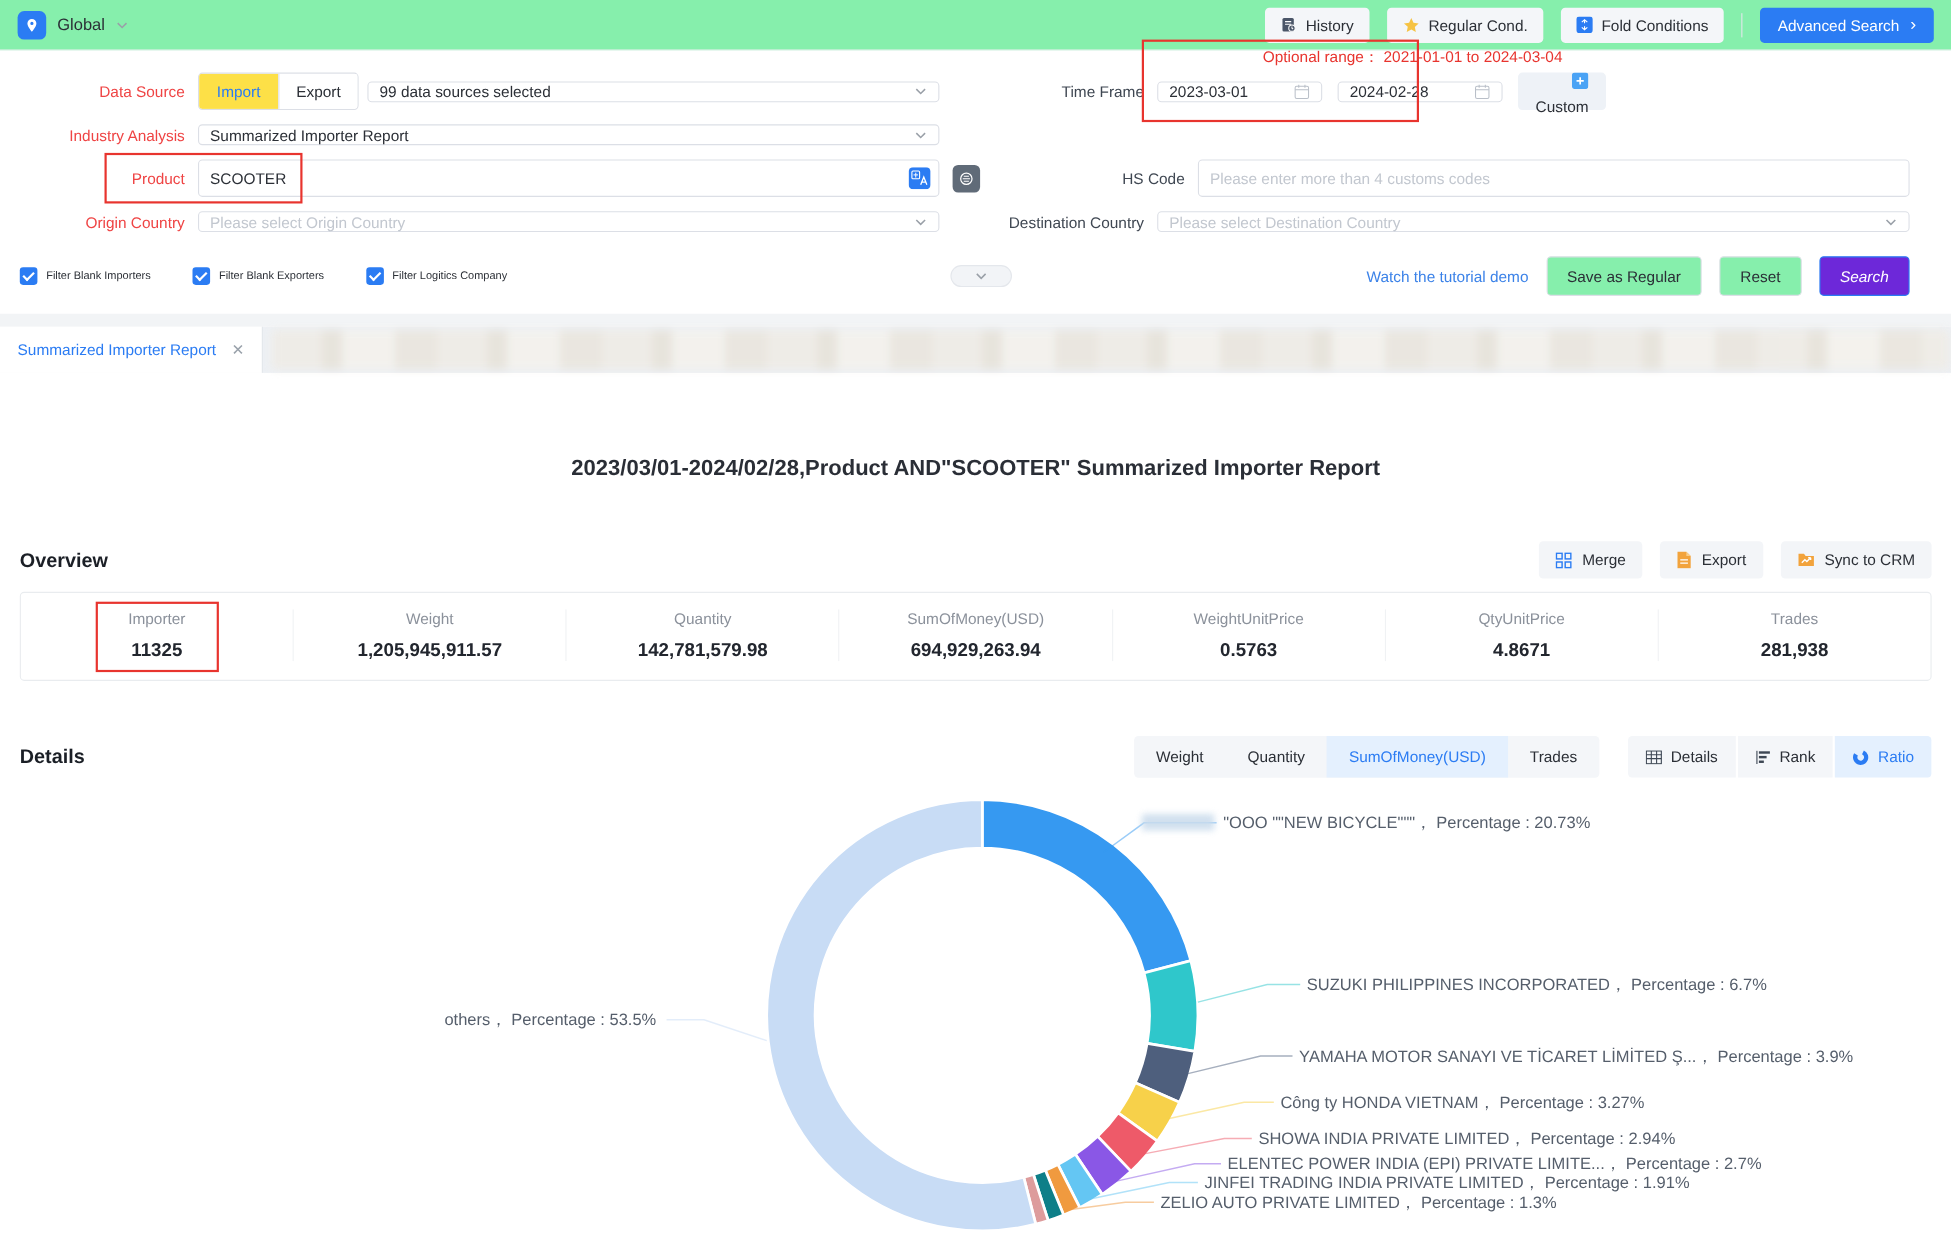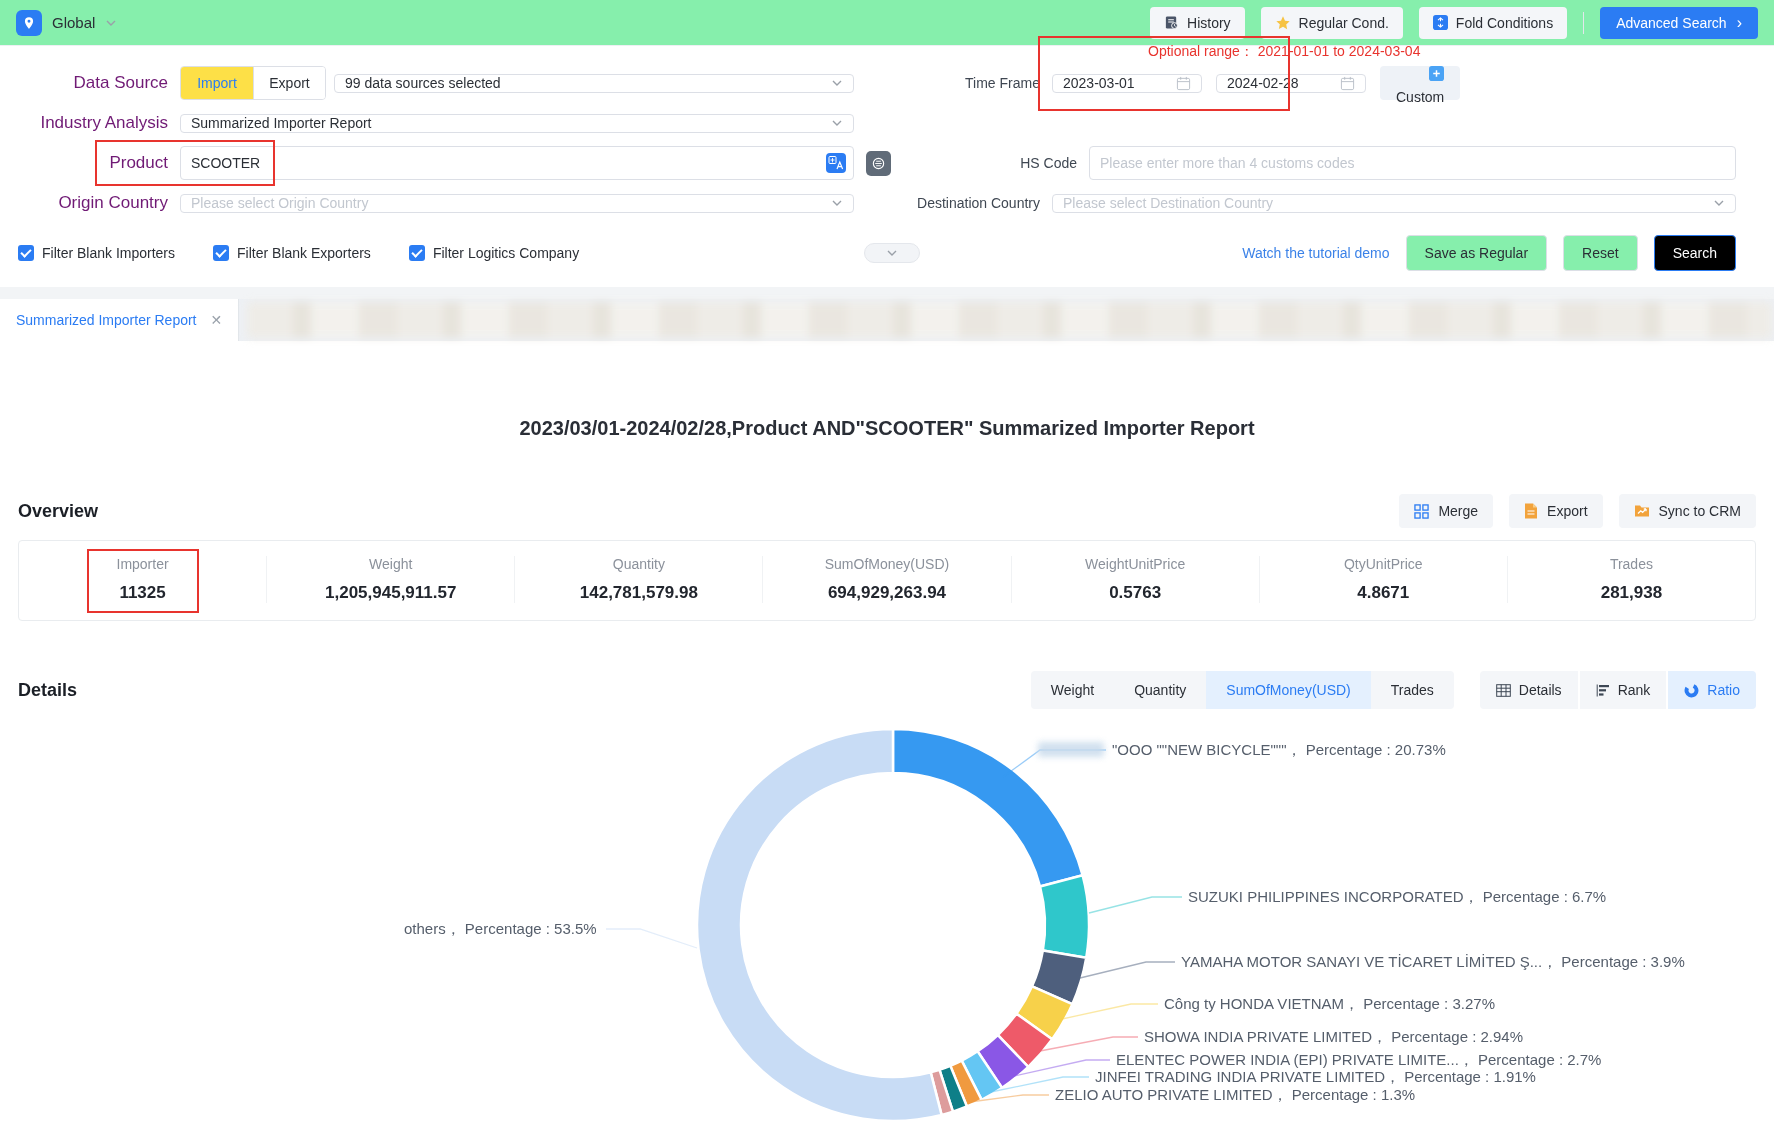--- a/index.html
+++ b/index.html
@@ -17,21 +17,21 @@
   .tb-btn { display:flex; align-items:center; gap:8px; height:32px; padding:0 14px;
     background:#f4f6f9; border:none; border-radius:4px; font-size:14px; color:#2b2f36; cursor:pointer;
     font-family:inherit; }
   .tb-divider { width:1px; height:22px; background:#e3e7ec; }
   .tb-btn.primary { background:#2b7cf3; color:#fff; padding:0 16px; }
   .tb-btn.primary .chev { color:#fff; font-size:16px; margin-left:2px; }
 
   
   .form { padding:20px 38px 16px 18px; background:#fff; position:relative; }
   .frow { display:flex; align-items:center; margin-bottom:13px; position:relative; }
-  .flabel { width:150px; text-align:right; margin-right:12px; font-size:17px; color:#701a75; flex:none; }
+  .flabel { width:150px; text-align:right; margin-right:12px; font-size:14px; color:#ef4444; flex:none; }
   .rlabel { width:170px; text-align:right; margin-right:12px; font-size:14px; color:#3f4752; flex:none; }
   .rgroup { flex:1; display:flex; align-items:center; margin-left:16px; }
   .seg2 { display:flex; border:1px solid #dcdfe6; border-radius:4px; overflow:hidden; height:34px; flex:none; }
   .seg2 .seg { width:72px; display:flex; align-items:center; justify-content:center; font-size:14px;
     color:#2b2f36; background:#fff; cursor:pointer; }
   .seg2 .seg.active { background:#fde047; color:#2b7cf3; }
   .seg2 .seg + .seg { border-left:1px solid #dcdfe6; }
   .field { height:19px; border:1px solid #dcdfe6; border-radius:4px; background:#fff;
     display:flex; align-items:center; padding:0 10px; font-size:14px; color:#2b2f36; }
   .select { justify-content:space-between; cursor:pointer; }
@@ -49,32 +49,32 @@
   .date { width:150px; justify-content:space-between; flex:none; }
   .tf-wrap { position:relative; display:flex; align-items:center; }
   .optional { position:absolute; top:-23px; left:96px; font-size:14px; color:#e8342e; white-space:nowrap; }
   .annotation { position:absolute; border:2px solid #e8342e; pointer-events:none; z-index:5; }
   .tf-redbox { left:-14px; right:170px; top:-30px; bottom:-11px; }
   .custom-btn { display:flex; align-items:flex-end; gap:8px; height:34px; padding:0 16px; margin-left:14px;
     background:#eef2f7; border:none; border-radius:4px; font-size:14px; color:#2b2f36; cursor:pointer; font-family:inherit;flex-direction:column; }
   .prod-redbox { left:77px; top:-6px; width:180px; height:46px; }
 
   .cbrow { margin-top:22px; display:flex; align-items:center; position:relative; }
-  .cbitem { display:flex; align-items:center; gap:8px; margin-right:38px; cursor:pointer; font-size:14px; color:#2b2f36; }
+  .cbitem { display:flex; align-items:center; gap:8px; margin-right:38px; cursor:pointer; font-size:10px; color:#2b2f36; }
   .cb { width:16px; height:16px; background:#2b7cf3; border-radius:3px; position:relative; display:inline-block; flex:none; }
   .cb::after { content:""; position:absolute; left:5px; top:2px; width:4px; height:8px;
     border:solid #fff; border-width:0 2px 2px 0; transform:rotate(45deg); }
   .collapse-pill { position:absolute; left:846px; top:50%; transform:translateY(-50%);
     width:56px; height:20px; background:#f2f4f7; border:1px solid #e4e7ec; border-radius:10px;
     display:flex; align-items:center; justify-content:center; cursor:pointer; }
   .cb-actions { margin-left:auto; display:flex; align-items:center; gap:16px; }
   .link { color:#3b82e8; font-size:14px; cursor:pointer; background:none; border:none; font-family:inherit; }
   .btn { height:36px; padding:0 18px; border:1px solid #dcdfe6; background:#86efac; border-radius:4px;
     font-size:14px; color:#2b2f36; cursor:pointer; font-family:inherit; }
-  .btn.blue { background:#000000; border-color:#2b7cf3; color:#fff; min-width:76px; }
+  .btn.blue { background:#6d28d9; border-color:#2b7cf3; color:#fff; min-width:76px;font-style:italic; }
 
   
   .band { height:12px; background:#f2f4f6; }
   .tabbar { height:42px; background:#edf0f4; display:flex; align-items:stretch; }
   .tab { background:#fff; padding:0 16px; display:flex; align-items:center; gap:14px;
     font-size:14px; color:#2b7cf3; cursor:pointer; border-right:1px solid #e2e6ea; }
   .tab-close { color:#9aa2ab; font-size:14px; cursor:pointer; }
   .blur-strip { flex:1; margin:3px 2px 3px 8px; border-radius:2px; filter:blur(4px);
     background:
       repeating-linear-gradient(90deg,#efece6 0 46px,#e7e3da 46px 64px,#f4f2ed 64px 112px,#eae6de 112px 150px),

